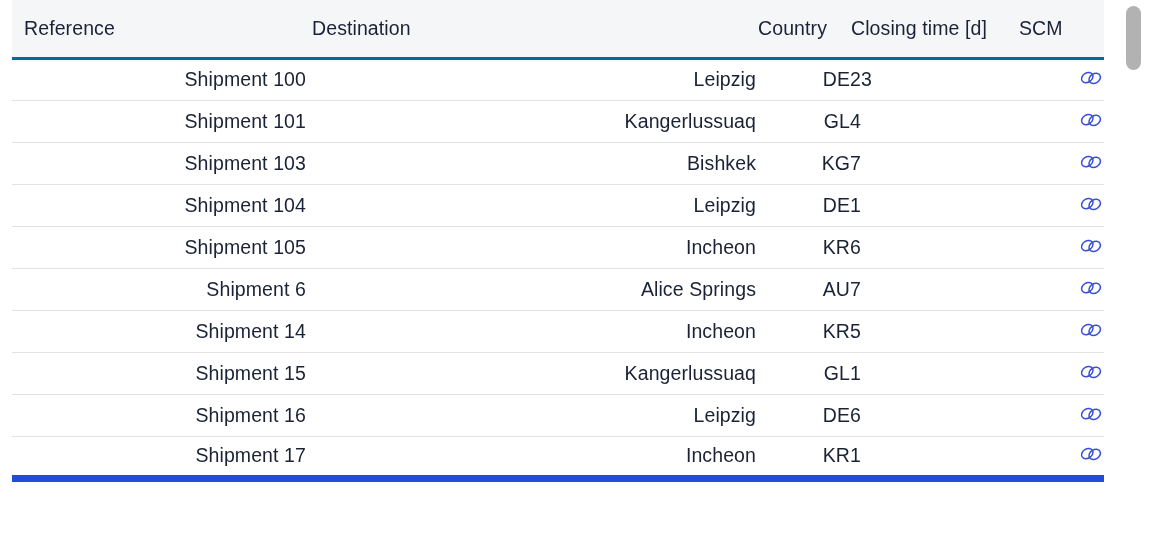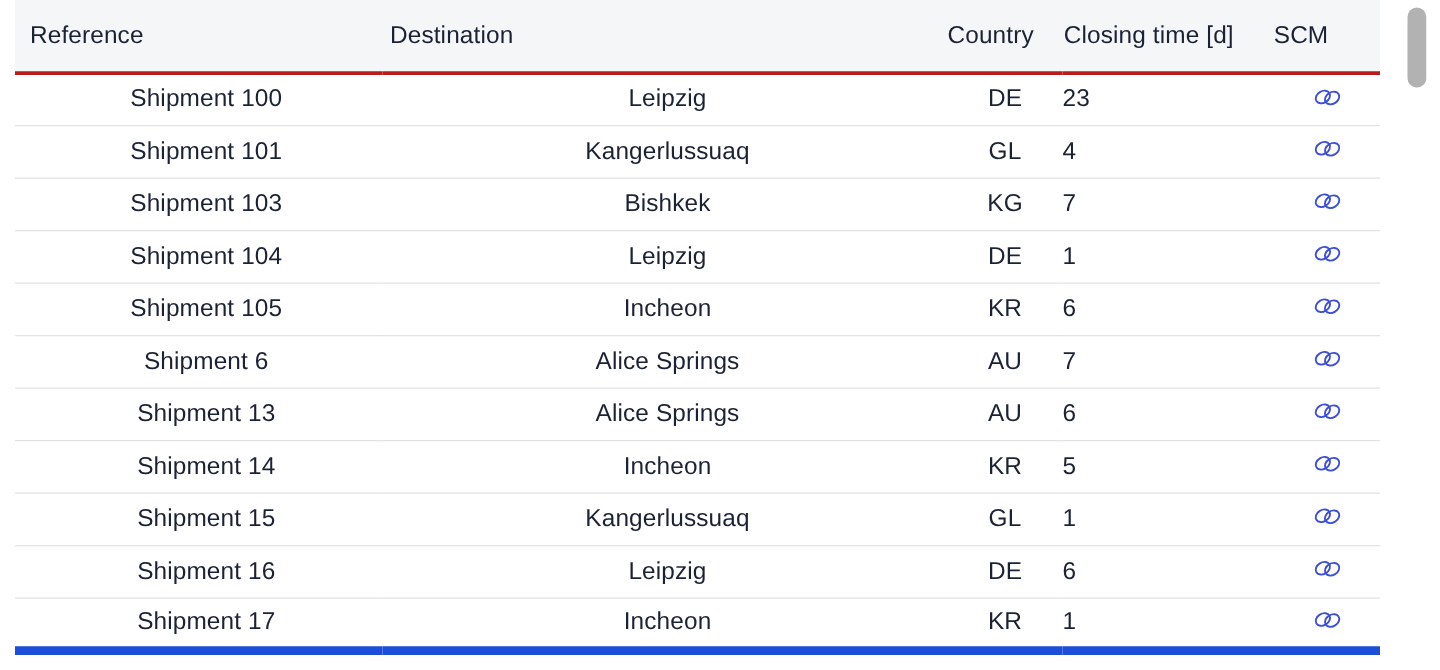--- a/index.html
+++ b/index.html
@@ -36,21 +36,21 @@
   }
 
   
   thead tr.header-row {
     background: #f5f6f8;
   }
 
   thead th {
     height: 58px;
     background: #f5f6f8;
-    border-bottom: 3px solid #b91c1c;
+    border-bottom: 3px solid #0369a1;
     font-weight: normal;
     font-size: 19.5px;
     color: #1b2235;
     text-align: left;
     vertical-align: middle;
     padding: 0;
     white-space: nowrap;
     letter-spacing: 0.1px;
   }
 
@@ -59,21 +59,21 @@
   th.col-country     { width: 94px;  padding-left: 2px;  }
   th.col-closing     { width: 150px; text-align: center; padding-right: 12px; }
   th.col-scm         { width: 104px; padding-left: 19px; }
 
   
   tbody td {
     height: 42px;
     border-bottom: 1px solid #e2e2e2;
     font-size: 19.5px;
     color: #1b2235;
-    text-align: center;
+    text-align: right;
     vertical-align: middle;
     padding: 0;
     white-space: nowrap;
     letter-spacing: 0.1px;
   }
 
   td.cell-reference   { padding-left: 12px; }
   td.cell-destination { padding-left: 6px;  }
   td.cell-country     { padding-left: 2px;  }
   td.cell-closing     { text-align: left; padding-right: 12px; }
@@ -197,32 +197,20 @@
             <td class="cell-country">AU</td>
             <td class="cell-closing">7</td>
             <td class="cell-scm"><span class="scm-link-btn">
                 <svg width="24" height="18" viewBox="0 0 24 18" fill="none" xmlns="http://www.w3.org/2000/svg" aria-hidden="true">
                   <ellipse cx="8.3" cy="8.6" rx="6.1" ry="4.6" transform="rotate(-32 8.3 8.6)" stroke="#3b4fd8" stroke-width="1.5"></ellipse>
                   <ellipse cx="15.7" cy="9.4" rx="6.1" ry="4.6" transform="rotate(-32 15.7 9.4)" stroke="#3b4fd8" stroke-width="1.5"></ellipse>
                 </svg>
               </span></td>
           </tr>
           <tr>
-            <td class="cell-reference">Shipment 13</td>
-            <td class="cell-destination">Alice Springs</td>
-            <td class="cell-country">AU</td>
-            <td class="cell-closing">6</td>
-            <td class="cell-scm"><span class="scm-link-btn">
-                <svg width="24" height="18" viewBox="0 0 24 18" fill="none" xmlns="http://www.w3.org/2000/svg" aria-hidden="true">
-                  <ellipse cx="8.3" cy="8.6" rx="6.1" ry="4.6" transform="rotate(-32 8.3 8.6)" stroke="#3b4fd8" stroke-width="1.5"></ellipse>
-                  <ellipse cx="15.7" cy="9.4" rx="6.1" ry="4.6" transform="rotate(-32 15.7 9.4)" stroke="#3b4fd8" stroke-width="1.5"></ellipse>
-                </svg>
-              </span></td>
-          </tr>
-          <tr>
             <td class="cell-reference">Shipment 14</td>
             <td class="cell-destination">Incheon</td>
             <td class="cell-country">KR</td>
             <td class="cell-closing">5</td>
             <td class="cell-scm"><span class="scm-link-btn">
                 <svg width="24" height="18" viewBox="0 0 24 18" fill="none" xmlns="http://www.w3.org/2000/svg" aria-hidden="true">
                   <ellipse cx="8.3" cy="8.6" rx="6.1" ry="4.6" transform="rotate(-32 8.3 8.6)" stroke="#3b4fd8" stroke-width="1.5"></ellipse>
                   <ellipse cx="15.7" cy="9.4" rx="6.1" ry="4.6" transform="rotate(-32 15.7 9.4)" stroke="#3b4fd8" stroke-width="1.5"></ellipse>
                 </svg>
               </span></td>

